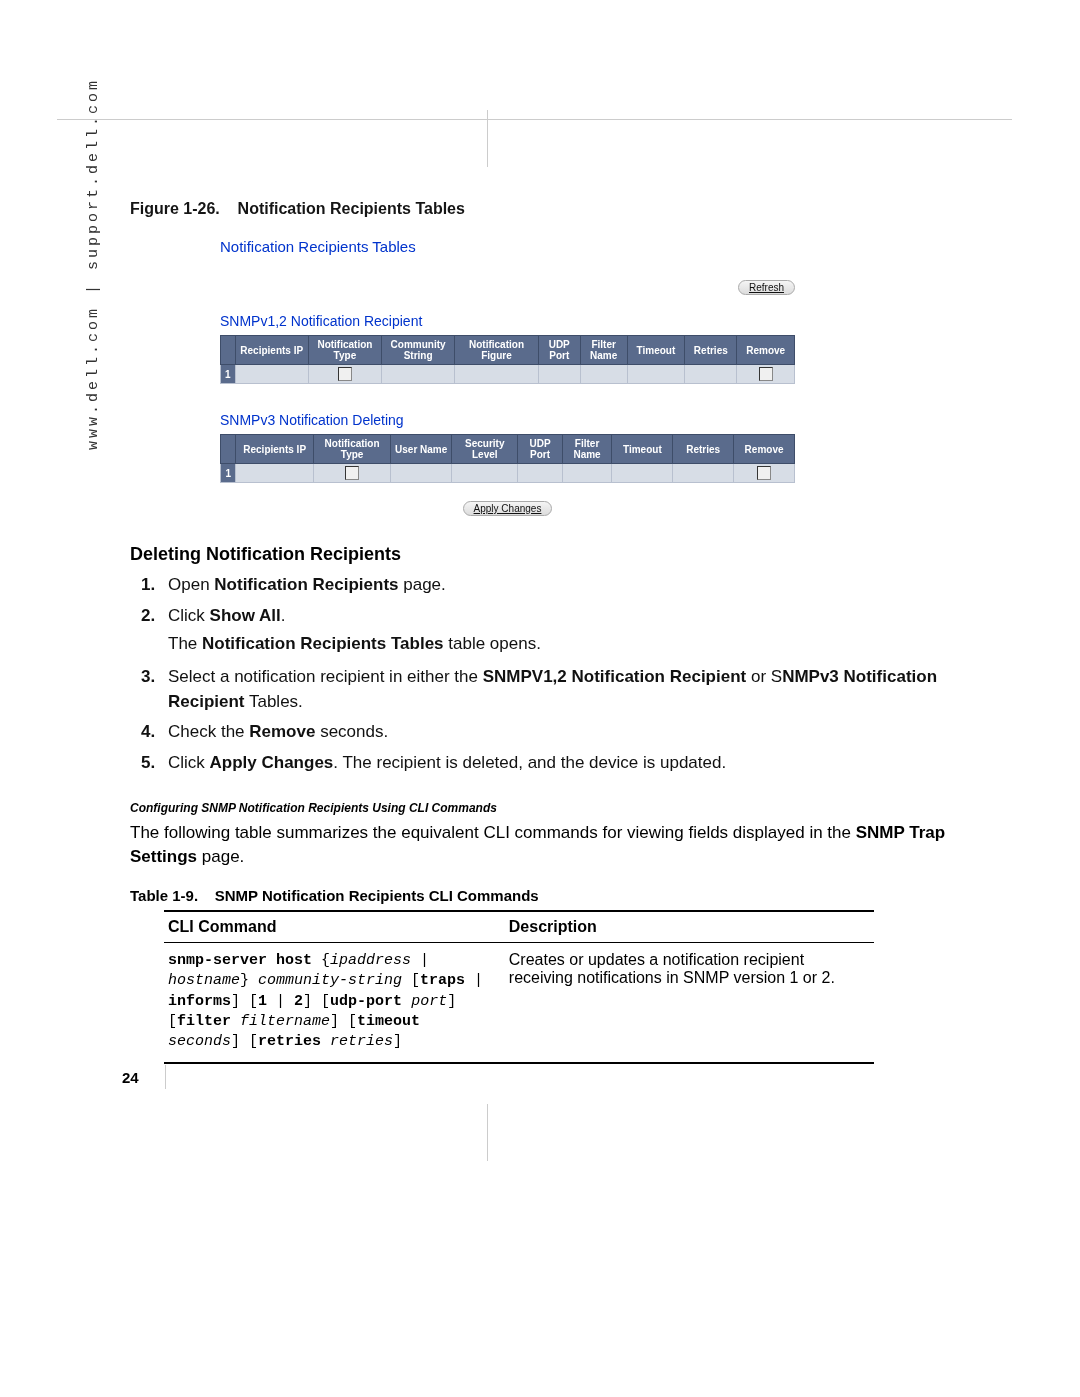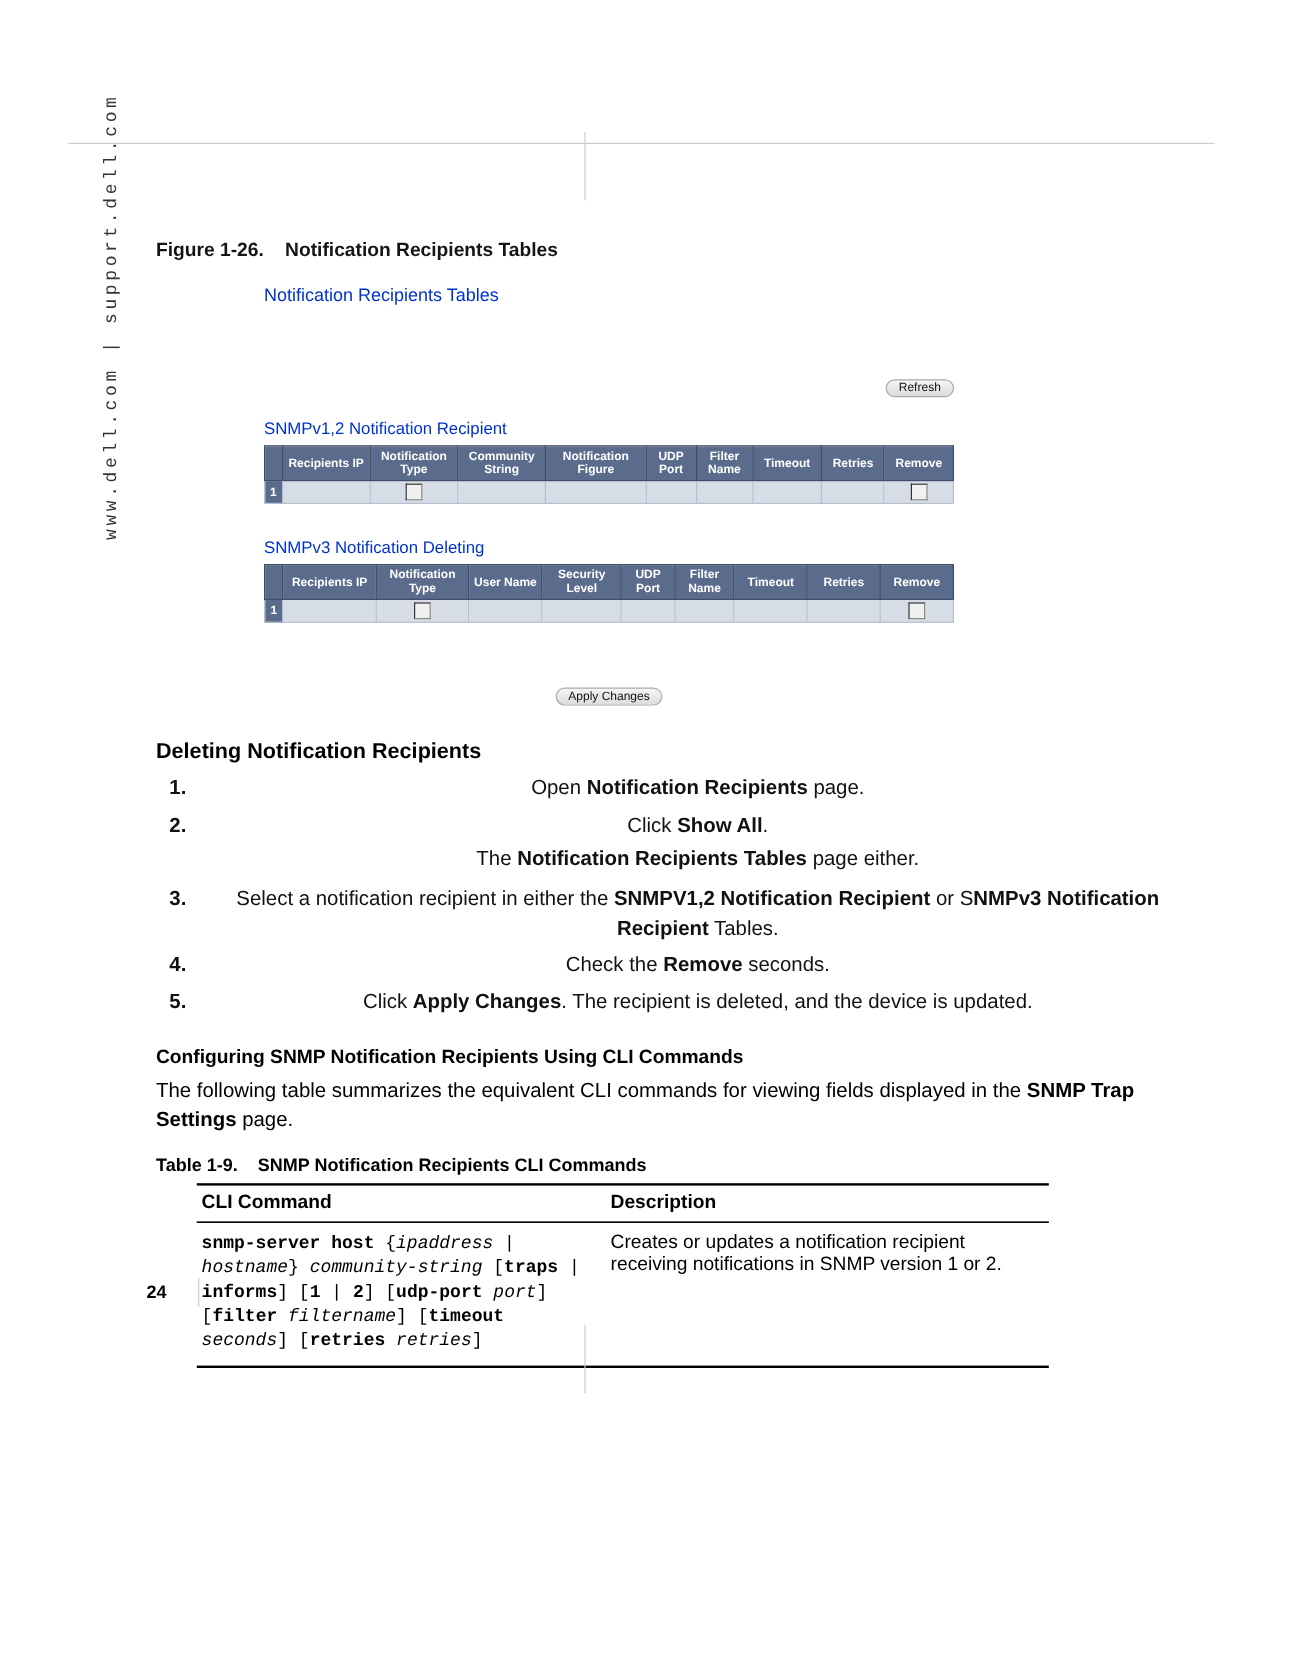--- a/index.html
+++ b/index.html
@@ -74,23 +74,23 @@
     text-align: right;
     margin-bottom: 18px;
   }
   .pill-btn {
     display: inline-block;
     font-size: 10px;
     padding: 1px 10px;
     border-radius: 10px;
     background: linear-gradient(#f5f5f5, #dcdcdc);
     border: 1px solid #aaa;
+    text-decoration: underline;
     color: #111;
     cursor: pointer;
-    margin-top: 36px;
   }
   .grid-table {
     width: 100%;
     border-collapse: collapse;
     table-layout: fixed;
   }
   .grid-table thead th {
     background: #5a6b8c;
     color: #fff;
     font-size: 10px;
@@ -135,32 +135,32 @@
   ol.steps {
     margin: 0;
     padding-left: 30px;
     font-size: 17px;
     color: #111;
     line-height: 1.45;
   }
   ol.steps li {
     padding-left: 8px;
     margin-bottom: 6px;
-    text-align: center;
   }
   ol.steps li::marker {
     font-weight: bold;
   }
   .indent-para {
     margin: 4px 0 8px 0;
   }
   h4.subhead {
-    font-size: 16px;
+    font-size: 12px;
     font-weight: bold;
     margin: 26px 0 6px 0;
+    font-style: italic;
   }
   p.body {
     font-size: 17px;
     margin: 4px 0 10px 0;
     line-height: 1.4;
   }
   .table-caption {
     font-size: 15px;
     font-weight: bold;
     margin: 18px 0 6px 0;
@@ -331,21 +331,21 @@
     </div>
 
     <h3 class="section">Deleting Notification Recipients</h3>
     <ol class="steps">
       <li>
         <span>Open </span><b>Notification Recipients</b><span> page.</span>
       </li>
       <li>
         <span>Click </span><b>Show All</b><span>.</span>
         <div class="indent-para">
-          <span>The </span><b>Notification Recipients Tables</b><span> page either.</span>
+          <span>The </span><b>Notification Recipients Tables</b><span> table opens.</span>
         </div>
       </li>
       <li>
         <span>Select a notification recipient in either the </span><b>SNMPV1,2 Notification Recipient</b><span> or S</span><b>NMPv3 Notification Recipient</b><span> Tables.</span>
       </li>
       <li>
         <span>Check the </span><b>Remove</b><span> seconds.</span>
       </li>
       <li>
         <span>Click </span><b>Apply Changes</b><span>. The recipient is deleted, and the device is updated.</span>

